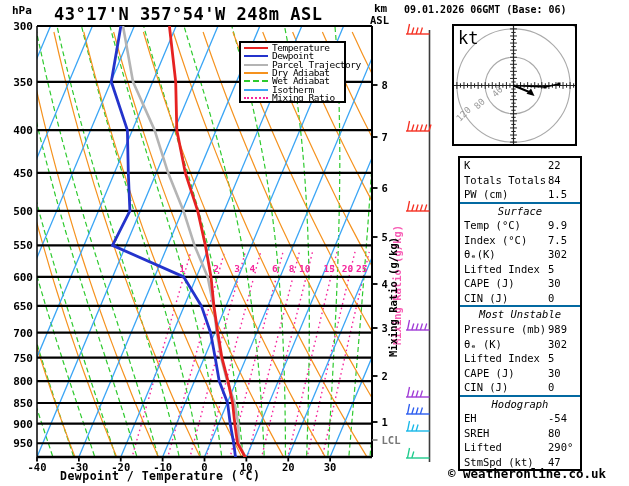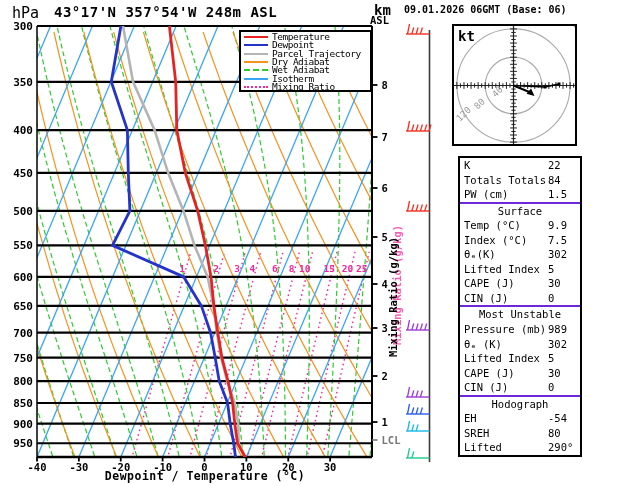--- a/index.html
+++ b/index.html
@@ -1,41 +1,41 @@
 <!DOCTYPE html>
 <html><head>
 <meta charset="utf-8">
 <style>
   html,body{margin:0;padding:0;background:#fff;}
   .stage{position:relative;width:629px;height:486px;background:#fff;overflow:hidden;
          font-family:"DejaVu Sans Mono",monospace;color:#000;}
   .stage svg{position:absolute;left:0;top:0;}
   svg text{font-family:"DejaVu Sans Mono",monospace;}
   .abs{position:absolute;white-space:nowrap;}
-  .hpa{left:12px;top:4px;font-size:15px;font-weight:normal;text-align:center;}
-  .station{left:54px;top:4px;font-size:14px;font-weight:bold;letter-spacing:.5px;}
-  .km{left:374px;top:2px;font-size:14px;font-weight:bold;}
+  .hpa{left:12px;top:4px;font-size:11px;font-weight:bold;text-align:center;}
+  .station{left:54px;top:4px;font-size:17px;font-weight:bold;letter-spacing:.5px;}
+  .km{left:374px;top:2px;font-size:11px;font-weight:bold;}
   .asl{left:370px;top:14px;font-size:10.5px;font-weight:bold;}
   .datetime{left:404px;top:4px;font-size:10px;font-weight:bold;}
-  .legend{left:239px;top:30px;width:133px;height:62px;border:2px solid #000;background:#fff;
+  .legend{left:239px;top:41px;width:107px;height:62px;border:2px solid #000;background:#fff;
           box-sizing:border-box;padding:1px 0 2px 3px;}
   .li{display:flex;align-items:center;height:8.3px;}
   .sw{display:inline-block;width:24px;height:0;border-top:2.5px solid #000;margin-right:4px;flex:none;}
   .li span.lbl{font-size:9.5px;line-height:8px;letter-spacing:-.5px;}
   .mixlabel{font-size:10.5px;font-weight:bold;width:160px;text-align:center;
             transform:rotate(-90deg);transform-origin:center;}
   .mixblack{left:313px;top:291px;color:#000;}
   .mixpink{left:317px;top:279px;color:#f5269c;opacity:.75;}
-  .xtitle{left:60px;top:469px;width:290px;text-align:center;font-size:11.5px;font-weight:bold;letter-spacing:.5px;}
-  .kt{left:458px;top:28px;font-size:14px;font-weight:bold;}
+  .xtitle{left:60px;top:469px;width:290px;font-size:11.5px;font-weight:bold;letter-spacing:.5px;}
+  .kt{left:458px;top:28px;font-size:17px;font-weight:normal;}
   .panel{left:458px;top:156px;width:124px;border:2px solid #000;background:#fff;
          box-sizing:border-box;font-size:10.5px;}
   .trow{position:relative;height:14.55px;line-height:14.6px;padding-left:4px;}
   .trow .val{position:absolute;left:88px;top:0;}
-  .stitle{height:14.55px;line-height:14.8px;text-align:center;border-top:2px solid #6d28d9;}
+  .stitle{height:14.55px;line-height:14.8px;text-align:center;border-top:2px solid #0369a1;font-style:italic;}
   .footer{left:448px;top:466px;font-size:12.5px;font-weight:bold;}
 </style>
 </head>
 <body>
 
 <div class="stage">
   <svg id="chart" width="629" height="486">
       <defs>
         <clipPath id="pc">
           <rect x="37" y="26" width="335" height="431"></rect>
@@ -407,15 +407,17 @@
       <div class="stitle">Most Unstable</div>
       <div class="trow"><span>Pressure (mb)</span><span class="val">989</span></div>
       <div class="trow"><span>θₑ (K)</span><span class="val">302</span></div>
       <div class="trow"><span>Lifted Index</span><span class="val">5</span></div>
       <div class="trow"><span>CAPE (J)</span><span class="val">30</span></div>
       <div class="trow"><span>CIN (J)</span><span class="val">0</span></div>
       <div class="stitle">Hodograph</div>
       <div class="trow"><span>EH</span><span class="val">-54</span></div>
       <div class="trow"><span>SREH</span><span class="val">80</span></div>
       <div class="trow"><span>Lifted</span><span class="val">290°</span></div>
+      <div class="trow"><span>StmSpd (kt)</span><span class="val">47</span></div>
     </div>
 
+  <div class="abs footer">© weatheronline.co.uk</div>
 </div>
 
 </body></html>

